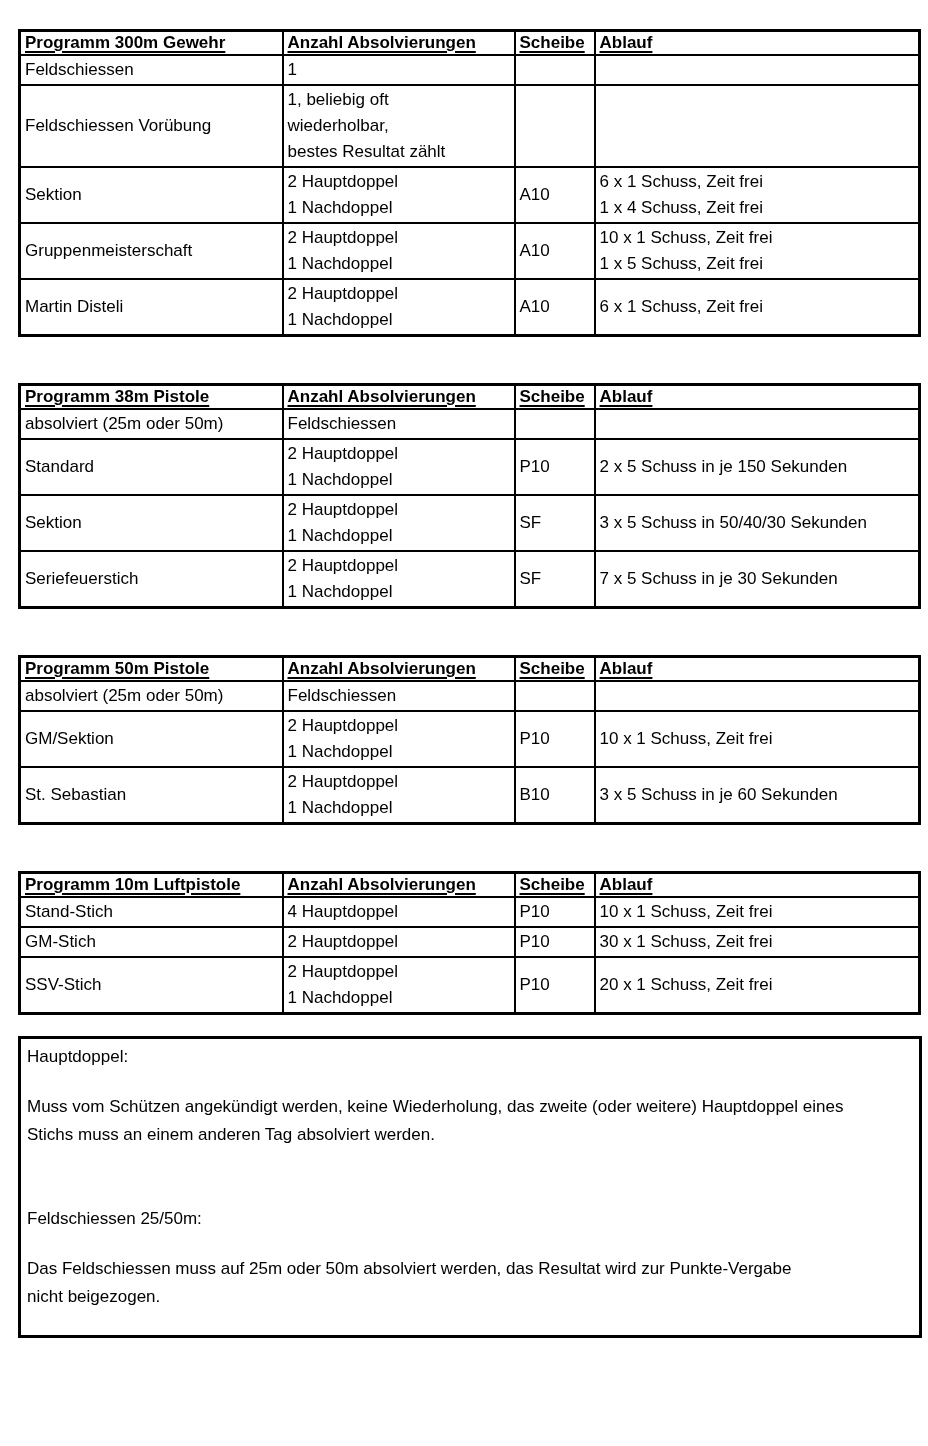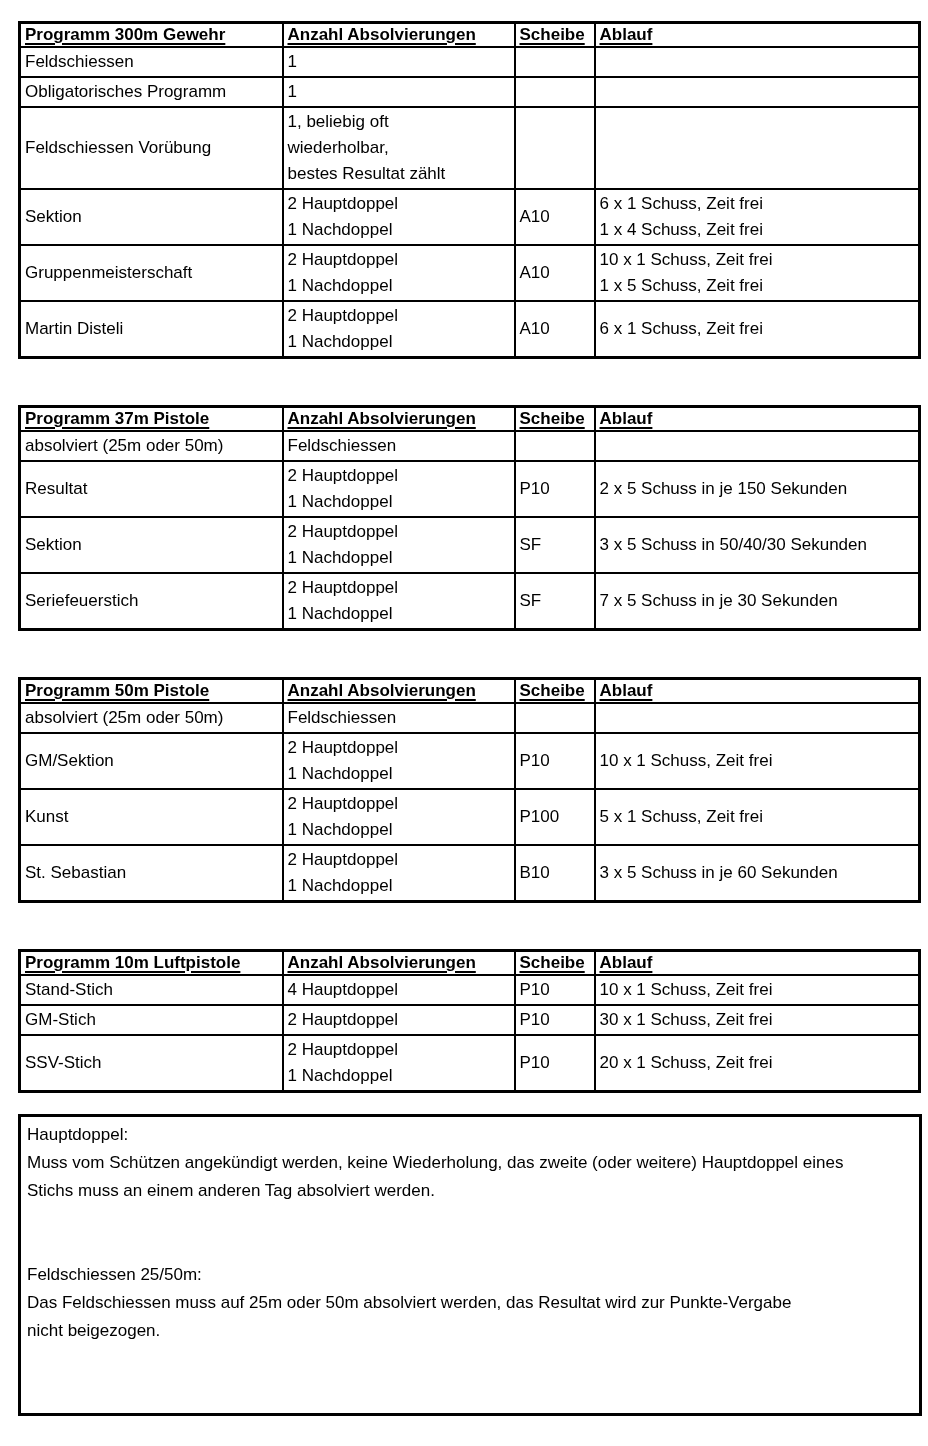--- a/index.html
+++ b/index.html
@@ -14,21 +14,21 @@
     min-height: 1446px;
     box-sizing: border-box;
     padding: 21px 10px 0 18px;
     background: #ffffff;
   }
   table.ptable {
     border-collapse: collapse;
     table-layout: fixed;
     width: 900px;
     border: 3px solid #000;
-    margin: 0 0 46px 0;
+    margin: 8px 0 46px 0;
   }
   table.ptable:nth-of-type(4) {
     margin-bottom: 21px;
   }
   .ptable th, .ptable td {
     border: 2px solid #000;
     padding: 1px 4px;
     font-size: 17px;
     vertical-align: middle;
     text-align: left;
@@ -61,20 +61,21 @@
     font-size: 17px;
     line-height: 28px;
   }
   .note-title {
     font-weight: normal;
     line-height: 28px;
   }
   .note-body {
     line-height: 28px;
     white-space: pre-line;
+    margin-top: 22px;
   }
   .note-gap { height: 28px; }
 </style>
 </head>
 <body>
 
 <div class="page">
 
   <table class="ptable">
     <colgroup>
@@ -101,34 +102,20 @@
           </td>
           <td>
             <div class="ln"></div>
           </td>
           <td>
             <div class="ln"></div>
           </td>
         </tr>
         <tr>
           <td>
-            <div class="ln">Obligatorisches Programm</div>
-          </td>
-          <td>
-            <div class="ln">1</div>
-          </td>
-          <td>
-            <div class="ln"></div>
-          </td>
-          <td>
-            <div class="ln"></div>
-          </td>
-        </tr>
-        <tr>
-          <td>
             <div class="ln">Feldschiessen Vorübung</div>
           </td>
           <td>
             <div class="ln">1, beliebig oft</div>
             <div class="ln">wiederholbar,</div>
             <div class="ln">bestes Resultat zählt</div>
           </td>
           <td>
             <div class="ln"></div>
           </td>
@@ -188,21 +175,21 @@
 
   <table class="ptable">
     <colgroup>
       <col class="c-program">
         <col class="c-anzahl">
         <col class="c-scheibe">
         <col class="c-ablauf">
     </colgroup>
     <thead>
         <tr>
-          <th><span class="hu">Programm 37m Pistole</span></th>
+          <th><span class="hu">Programm 38m Pistole</span></th>
           <th><span class="hu">Anzahl Absolvierungen</span></th>
           <th><span class="hu">Scheibe</span></th>
           <th><span class="hu">Ablauf</span></th>
         </tr>
       </thead>
     <tbody>
         <tr>
           <td>
             <div class="ln">absolviert (25m oder 50m)</div>
           </td>
@@ -211,21 +198,21 @@
           </td>
           <td>
             <div class="ln"></div>
           </td>
           <td>
             <div class="ln"></div>
           </td>
         </tr>
         <tr>
           <td>
-            <div class="ln">Resultat</div>
+            <div class="ln">Standard</div>
           </td>
           <td>
             <div class="ln">2 Hauptdoppel</div>
             <div class="ln">1 Nachdoppel</div>
           </td>
           <td>
             <div class="ln">P10</div>
           </td>
           <td>
             <div class="ln">2 x 5 Schuss in je 150 Sekunden</div>
@@ -300,35 +287,20 @@
           </td>
           <td>
             <div class="ln">2 Hauptdoppel</div>
             <div class="ln">1 Nachdoppel</div>
           </td>
           <td>
             <div class="ln">P10</div>
           </td>
           <td>
             <div class="ln">10 x 1 Schuss, Zeit frei</div>
-          </td>
-        </tr>
-        <tr>
-          <td>
-            <div class="ln">Kunst</div>
-          </td>
-          <td>
-            <div class="ln">2 Hauptdoppel</div>
-            <div class="ln">1 Nachdoppel</div>
-          </td>
-          <td>
-            <div class="ln">P100</div>
-          </td>
-          <td>
-            <div class="ln">5 x 1 Schuss, Zeit frei</div>
           </td>
         </tr>
         <tr>
           <td>
             <div class="ln">St. Sebastian</div>
           </td>
           <td>
             <div class="ln">2 Hauptdoppel</div>
             <div class="ln">1 Nachdoppel</div>
           </td>

